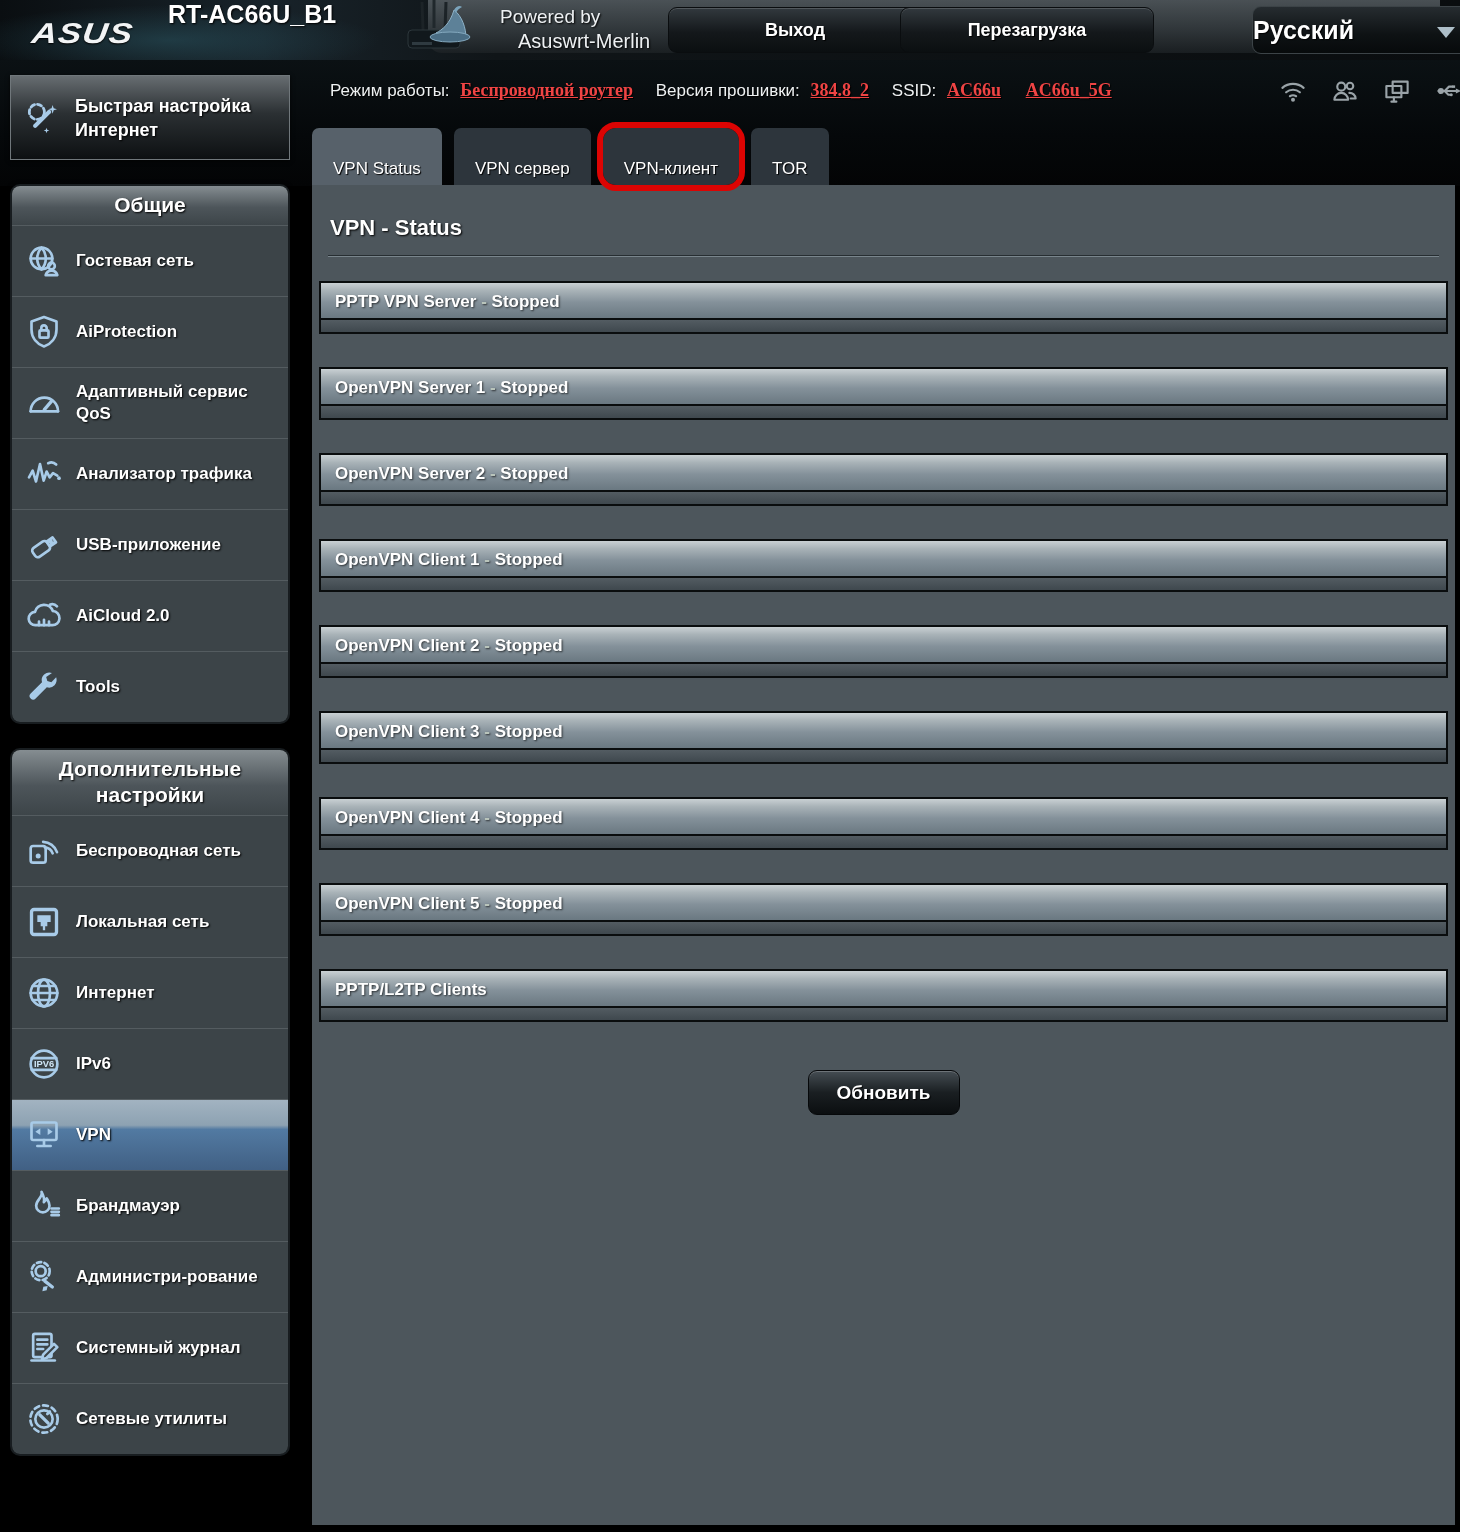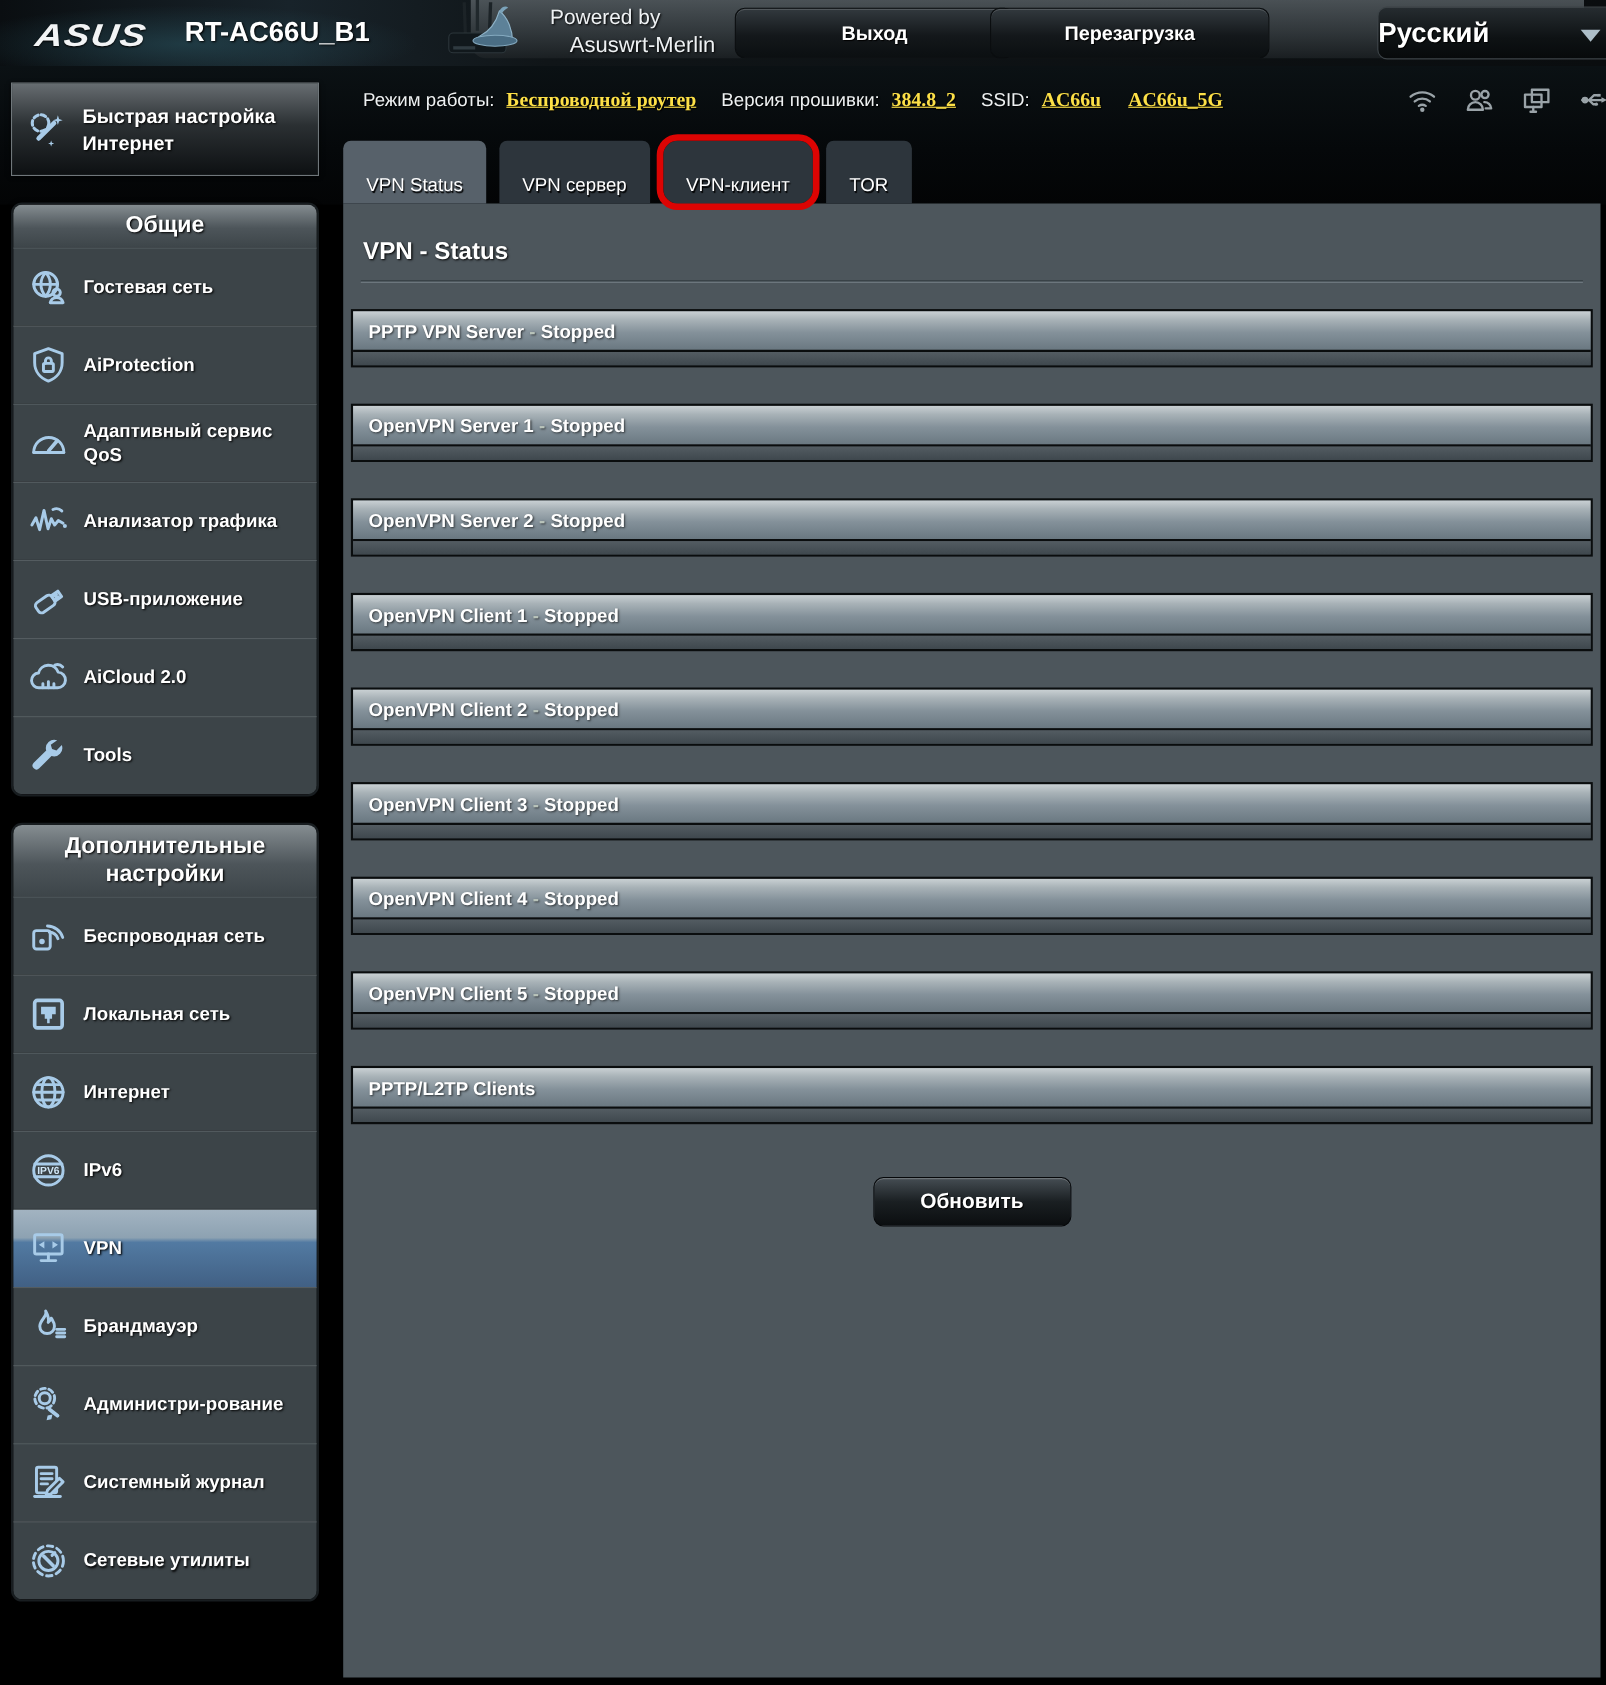--- a/index.html
+++ b/index.html
@@ -10,21 +10,21 @@
   
   .topbar { position:absolute; left:0; top:0; width:1460px; height:60px;
     background:linear-gradient(90deg,#0a0e11 0%,#18232a 18%,#101518 34%,#0a0d0f 100%); }
   .topbar-band { position:absolute; left:428px; top:0; width:1012px; height:53px;
     background:linear-gradient(180deg,#5e666b 0%,#3c4347 55%,#1e2326 100%);
     border-radius:0 0 14px 14px; opacity:.75; }
   .topbar-teal { position:absolute; left:0; top:0; width:430px; height:60px;
     background:radial-gradient(ellipse 300px 50px at 170px 40px, rgba(42,84,96,.55), rgba(0,0,0,0) 70%); }
   .asus-logo { position:absolute; left:32px; top:13px; color:#f2f4f5; font-size:35px; font-weight:bold;
     font-style:italic; letter-spacing:1px; transform:scaleY(.82) skewX(-6deg); text-shadow:0 1px 2px #000; }
-  .model-name { position:absolute; left:168px; top:15px; color:#fff; font-size:25px; font-weight:bold;
+  .model-name { position:absolute; left:168px; top:0; color:#fff; font-size:25px; font-weight:bold;
     text-shadow:1px 1px 2px #000; }
   .router-art { position:absolute; left:392px; top:0; }
   .powered-by { position:absolute; left:500px; top:5px; color:#eef1f3; font-size:19px; line-height:24px;
     text-shadow:1px 1px 2px #000; }
   .powered-by .l2 { padding-left:18px; font-size:20px; }
   .top-btn { position:absolute; top:7px; width:254px; height:46px; border-radius:9px; cursor:pointer;
     background:linear-gradient(180deg,#32393e 0%,#14181b 55%,#0b0f11 100%);
     border:1px solid #0a0d0f; box-shadow:inset 0 1px 0 rgba(255,255,255,.16);
     color:#fff; font-size:18px; font-weight:bold; text-align:center; line-height:44px; text-shadow:1px 1px 1px #000; }
   .btn-logout { left:668px; }
@@ -38,21 +38,21 @@
 
   
   .subhead-bg { position:absolute; left:0; top:60px; width:1460px; height:126px;
     background:linear-gradient(180deg,#0b1114 0%,#05080a 60%,#030405 100%); }
 
   
   .infobar { position:absolute; left:330px; top:80px; width:840px; color:#eef1f2; font-size:17px;
     white-space:nowrap; text-shadow:1px 1px 1px #000; }
   .infobar .lbl { margin-right:6px;text-align:center; }
   .infobar .val { font-family:"Liberation Serif", serif; font-weight:bold; font-size:18px;
-    text-decoration:underline; color:#fde047; margin-right:18px; cursor:pointer; }
+    text-decoration:underline; color:#ef4444; margin-right:18px; cursor:pointer; }
   .infobar .val.ssid2 { margin-left:2px; }
   .top-icons { position:absolute; left:1278px; top:76px; display:flex; gap:22px; }
   .top-icons svg { display:block; cursor:pointer; }
 
   
   .tabs { position:absolute; left:312px; top:128px; height:57px; display:flex; gap:12px; z-index:3; }
   .tab { height:57px; border-radius:7px 7px 0 0; background:#2d353c; color:#fff; font-size:17px;
     padding:12px 21px; line-height:57px; cursor:pointer; text-shadow:1px 1px 1px #000; }
   .tab.active { background:#57616a; }
   .tab.highlighted { outline:6px solid #dc0403; outline-offset:0px;border-radius:13px; }
@@ -62,21 +62,21 @@
   .page-title { margin:30px 18px 14px 18px; color:#fff; font-size:22px; font-weight:bold; text-shadow:1px 1px 2px #000; }
   .title-divider { margin:0 16px 24px 16px; height:2px; border-top:1px solid #272e32; border-bottom:1px solid #79858c; }
 
   .status-table { margin:0 7px 33px 7px; border:2px solid #0a0d0e; }
   .status-header { height:37px; border-bottom:2px solid #0a0d0e; padding-left:14px;
     background:linear-gradient(180deg,#c9d0d3 0%,#a8b2b7 22%,#84919a 55%,#6a7881 100%);
     color:#fff; font-size:17px; font-weight:bold; line-height:37px; text-shadow:1px 1px 2px rgba(0,0,0,.65); }
   .status-header .sep { color:#b9c4bb; }
   .status-body { height:12px; background:linear-gradient(180deg,#535c62 0%,#3f484e 100%); }
 
-  .refresh-btn { display:block; margin:48px auto 0 auto; width:180px; height:45px; border-radius:9px; cursor:pointer;
+  .refresh-btn { display:block; margin:48px auto 0 auto; width:152px; height:45px; border-radius:9px; cursor:pointer;
     background:linear-gradient(180deg,#454d53 0%,#1a1f22 50%,#0b0e10 100%);
     border:1px solid #06080a; box-shadow:inset 0 1px 0 rgba(255,255,255,.22);
     color:#fff; font-size:19px; font-weight:bold; text-align:center; line-height:43px;
     font-family:"Liberation Sans", sans-serif; text-shadow:1px 1px 1px #000; }
 
   
   .sidebar { position:absolute; left:10px; top:75px; width:280px; z-index:2; }
   .qis-btn { height:85px; border-radius:0; border:1px solid #70777b; cursor:pointer;
     background:linear-gradient(180deg,#676d71 0%,#2b3033 45%,#0d1012 100%);
     display:flex; align-items:center; margin-bottom:24px; box-shadow:0 1px 4px rgba(0,0,0,.8); }

